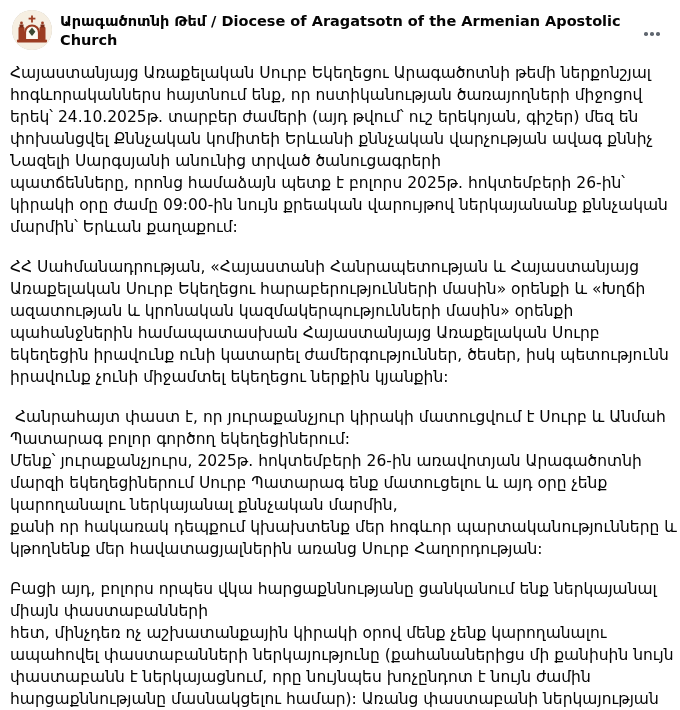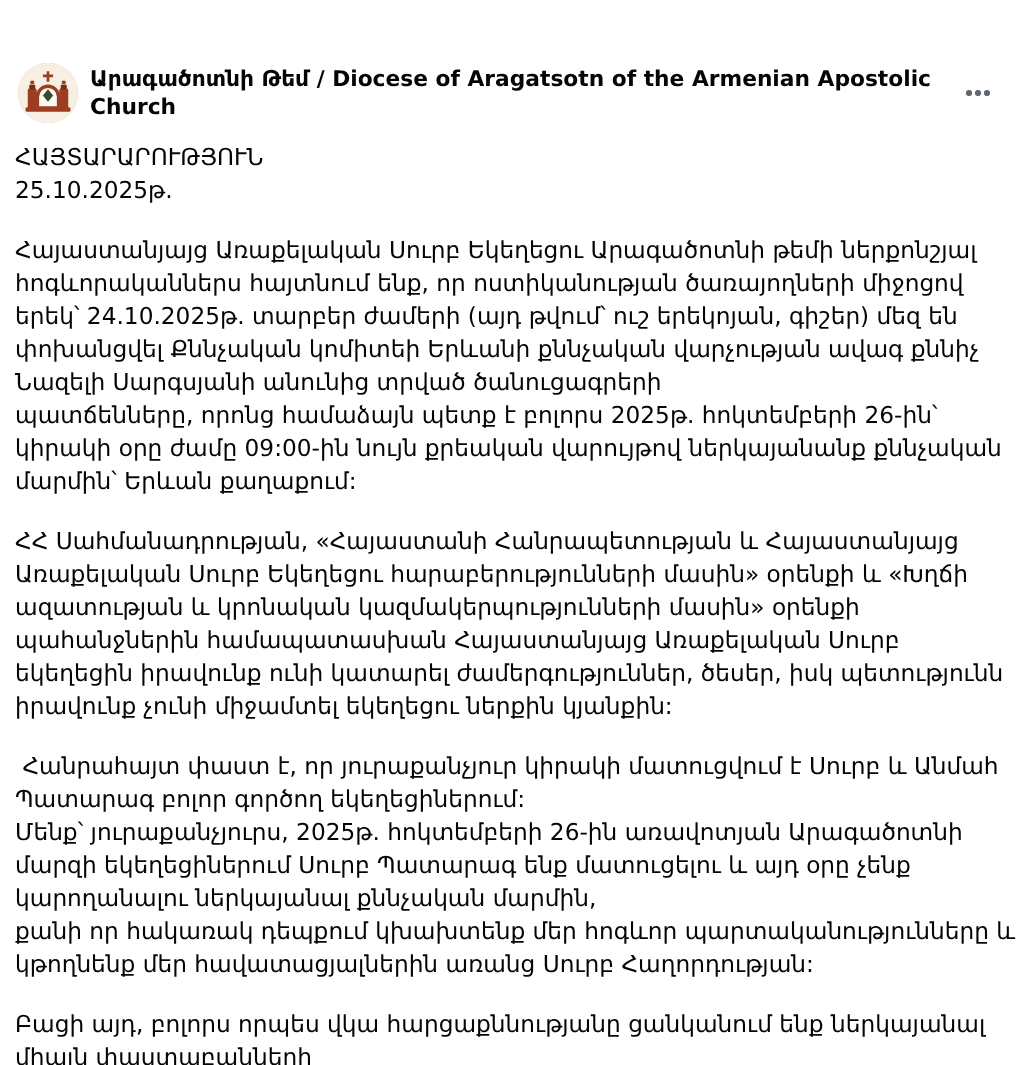--- a/index.html
+++ b/index.html
@@ -12,23 +12,22 @@
     font-family: "DejaVu Sans", "Liberation Sans", sans-serif;
   }
   .post {
     width: 680px;
     height: 710px;
     background: #ffffff;
     overflow: hidden;
   }
   .post-header {
     display: flex;
-    align-items: center;
+    align-items: flex-end;
     padding: 10px 12px 4px 12px;
-    margin-top: 32px;
   }
   .avatar {
     width: 40px;
     height: 40px;
     border-radius: 50%;
     flex: none;
     overflow: hidden;
     box-shadow: inset 0 0 0 1px rgba(0,0,0,0.12);
     cursor: pointer;
     background: #f6efe2;
@@ -125,22 +124,20 @@
       <span class="dots">
         <i></i>
           <i></i>
           <i></i>
       </span>
     </div>
 
   </div>
 
   <div class="post-text">
-      <div class="para">ՀԱՅՏԱՐԱՐՈՒԹՅՈՒՆ
-25.10.2025թ.</div>
       <div class="para">Հայաստանյայց Առաքելական Սուրբ Եկեղեցու Արագածոտնի թեմի ներքոնշյալ հոգևորականներս հայտնում ենք, որ ոստիկանության ծառայողների միջոցով երեկ՝ 24.10.2025թ. տարբեր ժամերի (այդ թվում՝ ուշ երեկոյան, գիշեր) մեզ են փոխանցվել Քննչական կոմիտեի Երևանի քննչական վարչության ավագ քննիչ Նազելի Սարգսյանի անունից տրված ծանուցագրերի
 պատճենները, որոնց համաձայն պետք է բոլորս 2025թ. հոկտեմբերի 26-ին՝ կիրակի օրը ժամը 09:00-ին նույն քրեական վարույթով ներկայանանք քննչական մարմին՝ Երևան քաղաքում:</div>
       <div class="para">ՀՀ Սահմանադրության, «Հայաստանի Հանրապետության և Հայաստանյայց Առաքելական Սուրբ Եկեղեցու հարաբերությունների մասին» օրենքի և «Խղճի ազատության և կրոնական կազմակերպությունների մասին» օրենքի պահանջներին համապատասխան Հայաստանյայց Առաքելական Սուրբ եկեղեցին իրավունք ունի կատարել ժամերգություններ, ծեսեր, իսկ պետությունն իրավունք չունի միջամտել եկեղեցու ներքին կյանքին:</div>
       <div class="para"> Հանրահայտ փաստ է, որ յուրաքանչյուր կիրակի մատուցվում է Սուրբ և Անմահ Պատարագ բոլոր գործող եկեղեցիներում:
 Մենք՝ յուրաքանչյուրս, 2025թ. հոկտեմբերի 26-ին առավոտյան Արագածոտնի մարզի եկեղեցիներում Սուրբ Պատարագ ենք մատուցելու և այդ օրը չենք կարողանալու ներկայանալ քննչական մարմին,
 քանի որ հակառակ դեպքում կխախտենք մեր հոգևոր պարտականությունները և կթողնենք մեր հավատացյալներին առանց Սուրբ Հաղորդության:</div>
       <div class="para">Բացի այդ, բոլորս որպես վկա հարցաքննությանը ցանկանում ենք ներկայանալ միայն փաստաբանների
 հետ, մինչդեռ ոչ աշխատանքային կիրակի օրով մենք չենք կարողանալու ապահովել փաստաբանների ներկայությունը (քահանաներիցս մի քանիսին նույն փաստաբանն է ներկայացնում, որը նույնպես խոչընդոտ է նույն ժամին հարցաքննությանը մասնակցելու համար): Առանց փաստաբանի ներկայության չենք պատրաստվում ցուցմունք տալ:</div>
     </div>
 

